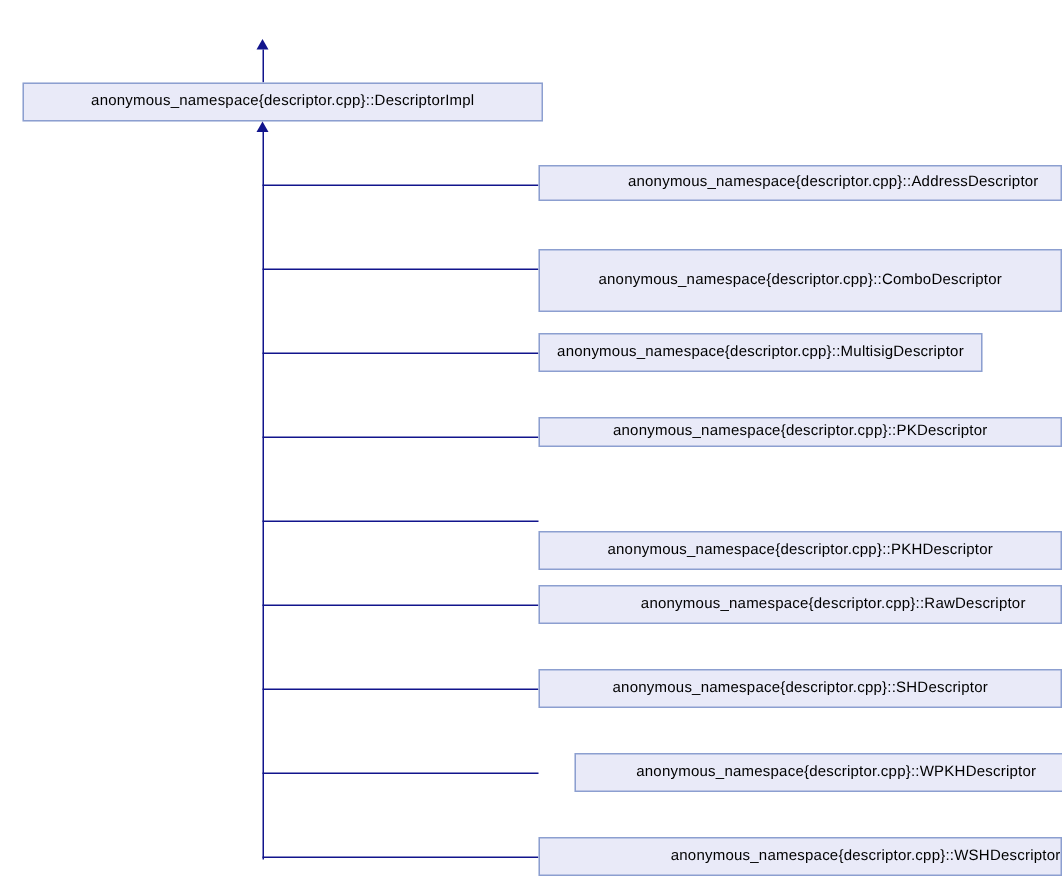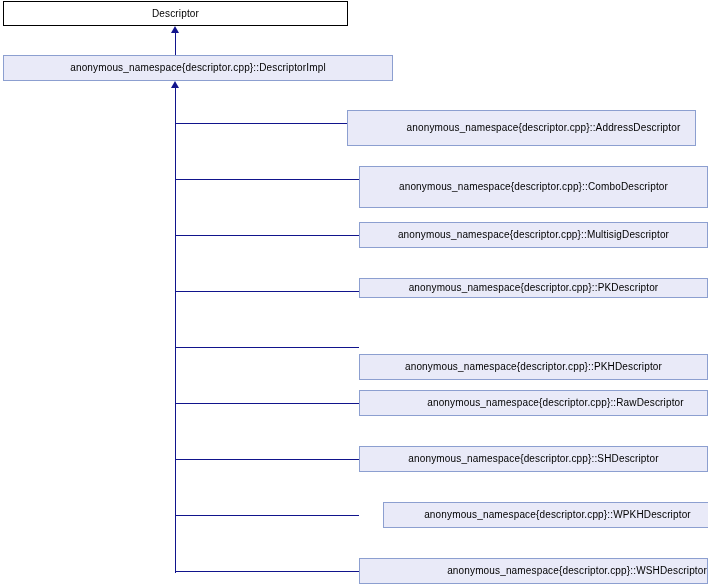--- a/index.html
+++ b/index.html
@@ -52,47 +52,44 @@
     border-left: 4px solid transparent;
     border-right: 4px solid transparent;
     border-bottom: 7px solid #11148c;
   }
 </style>
 </head>
 <body>
 
 <div id="diagram">
 
-  <div class="node root" style="left:3px; top:1px; width:345px; height:25px;">
-    <span>Descriptor</span>
-  </div>
 
   <div class="edge-v" style="left:175px; top:33px; height:22px;"></div>
   <div class="arrow-up" style="left:171px; top:26px;"></div>
 
-  <div class="node impl" style="left:3px; top:55px; width:390px; height:26px;">
+  <div class="node impl" style="left:15px; top:55px; width:347px; height:26px;">
     <span>anonymous_namespace{descriptor.cpp}::DescriptorImpl</span>
   </div>
 
   <div class="arrow-up" style="left:171px; top:81px;"></div>
 
   <div class="edge-v" style="left:175px; top:88px; height:485px;"></div>
 
   <div class="edge-h" style="left:175px; top:123px; width:184px;"></div>
-  <div class="node derived" style="left:347px; top:110px; width:349px; height:36px;padding-left:44px;">
+  <div class="node derived" style="left:359px; top:110px; width:349px; height:24px;padding-left:44px;">
     <span>anonymous_namespace{descriptor.cpp}::AddressDescriptor</span>
   </div>
 
   <div class="edge-h" style="left:175px; top:179px; width:184px;"></div>
   <div class="node derived" style="left:359px; top:166px; width:349px; height:42px;">
     <span>anonymous_namespace{descriptor.cpp}::ComboDescriptor</span>
   </div>
 
   <div class="edge-h" style="left:175px; top:235px; width:184px;"></div>
-  <div class="node derived" style="left:359px; top:222px; width:349px; height:26px;">
+  <div class="node derived" style="left:359px; top:222px; width:296px; height:26px;">
     <span>anonymous_namespace{descriptor.cpp}::MultisigDescriptor</span>
   </div>
 
   <div class="edge-h" style="left:175px; top:291px; width:184px;"></div>
   <div class="node derived" style="left:359px; top:278px; width:349px; height:20px;">
     <span>anonymous_namespace{descriptor.cpp}::PKDescriptor</span>
   </div>
 
   <div class="edge-h" style="left:175px; top:347px; width:184px;"></div>
   <div class="node derived" style="left:359px; top:334px; width:349px; height:26px;margin-top:20px;">

